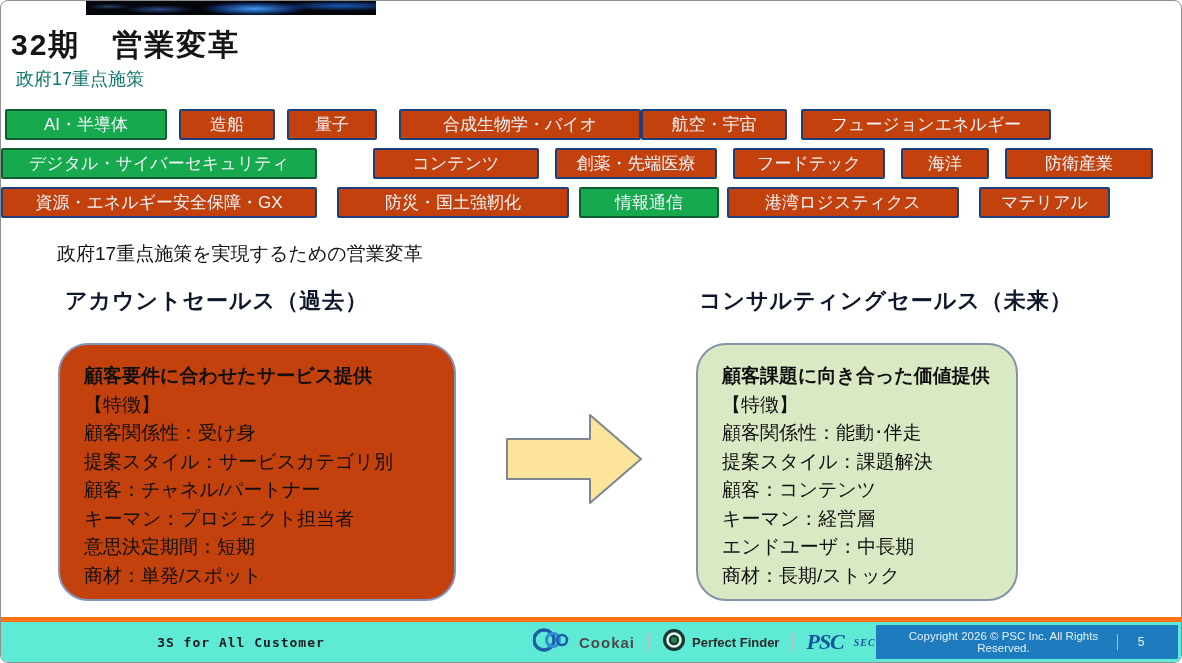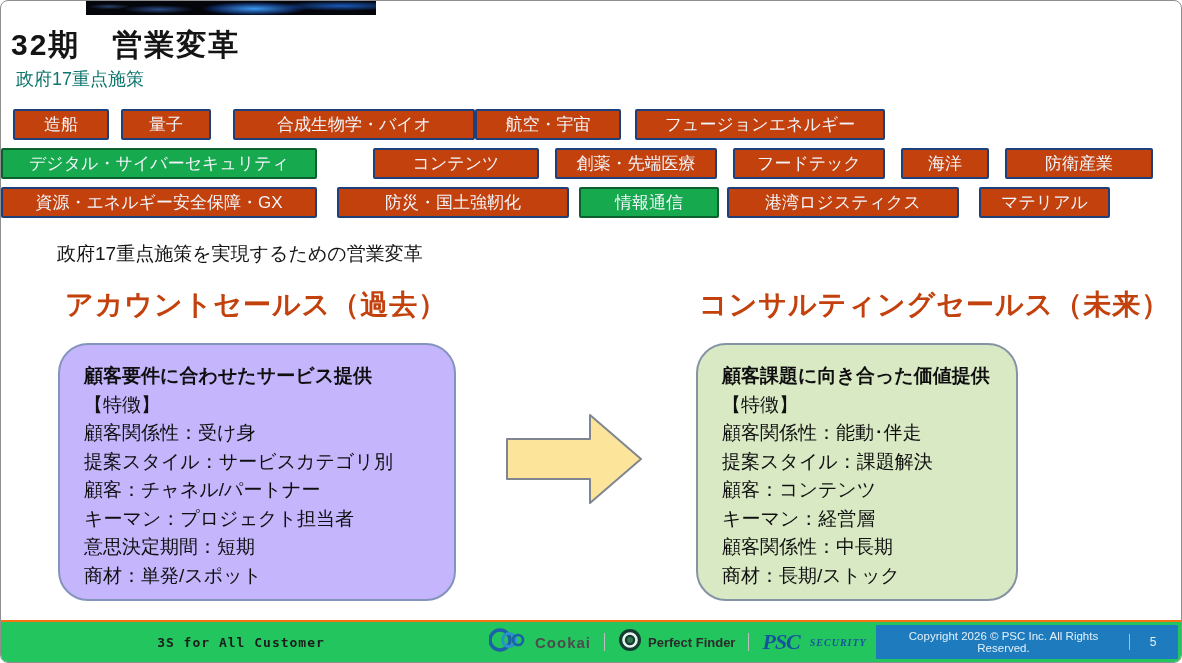--- a/index.html
+++ b/index.html
@@ -21,64 +21,65 @@
 
   .tagrows{position:absolute;left:0;top:108px;width:1182px;}
   .tagrow{display:flex;height:31px;margin-bottom:8px;}
   .tag{box-sizing:border-box;height:31px;display:flex;align-items:center;justify-content:center;
        color:#f2f5fb;font-size:17px;border-radius:2px;white-space:nowrap;}
   .tag.blue{background:#c2410c;border:2px solid #1e3f7a;}
   .tag.green{background:#17a94e;border:2px solid #0d5f2e;}
 
   .note{position:absolute;left:56px;top:240px;font-size:19px;color:#151515;}
 
-  .col-heading{position:absolute;top:285px;font-size:28px;font-weight:700;color:#c2410c;letter-spacing:1px;}
+  .col-heading{position:absolute;top:285px;font-size:22px;font-weight:700;color:#0f172a;letter-spacing:1px;}
   .col-heading.left{left:64px;}
   .col-heading.right{left:698px;}
 
   .box{position:absolute;top:342px;width:398px;height:258px;box-sizing:border-box;
        border-radius:30px;padding:17px 24px;font-size:19px;line-height:28.5px;color:#0f0f0f;}
-  .box.leftbox{left:57px;background:#c4b5fd;border:2px solid #8494bc;}
+  .box.leftbox{left:57px;background:#c2410c;border:2px solid #8494bc;}
   .box.rightbox{left:695px;background:#d9e9c4;border:2px solid #8494a6;width:322px;}
   .box-title{font-weight:700;}
 
   .arrow{position:absolute;left:504px;top:408px;}
 
-  .footer{position:absolute;left:0;right:0;bottom:0;height:40px;background:#22c55e;
-          border-top:2px solid #f97316;}
+  .footer{position:absolute;left:0;right:0;bottom:0;height:40px;background:#5eead4;
+          border-top:5px solid #f97316;}
   .slogan{position:absolute;left:0;top:0;bottom:0;width:480px;display:flex;align-items:center;justify-content:center;
           font-family:"DejaVu Sans Mono","Liberation Mono",monospace;font-weight:700;font-size:13px;color:#1c1c1c;letter-spacing:1px;}
-  .logos{position:absolute;left:488px;top:0;bottom:0;display:flex;align-items:center;gap:13px;}
+  .logos{position:absolute;left:532px;top:0;bottom:0;display:flex;align-items:center;gap:13px;}
   .logo{display:flex;align-items:center;gap:6px;}
   .logo-text{font-size:15px;font-weight:700;color:#4c4c4c;letter-spacing:1px;}
   .pf-text{font-size:13px;font-weight:700;color:#2b2b2b;}
   .psc{font-family:"Liberation Serif","DejaVu Serif",serif;font-style:italic;font-weight:700;
        font-size:22px;color:#17549f;letter-spacing:-1px;}
   .psc-sub{font-family:"Liberation Serif","DejaVu Serif",serif;font-style:italic;font-weight:700;
        font-size:10px;color:#17549f;letter-spacing:1px;margin-left:4px;}
   .vdiv{width:1px;height:18px;background:#bdbdbd;}
   .copyright{position:absolute;right:3px;top:3px;bottom:3px;width:302px;box-sizing:border-box;
              background:#1e7cbe;color:#e3f0fa;display:flex;align-items:center;font-size:11.5px;
-             padding:0 14px;border-radius:1px;}
+             padding:0 26px;border-radius:1px;}
   .copyright .ctext{flex:1;text-align:center;}
   .copyright .cdiv{width:1px;height:16px;background:rgba(255,255,255,.55);margin:0 12px;}
   .copyright .pagenum{width:22px;text-align:center;font-size:12px;}
 </style>
 </head>
 <body>
 
 <div class="slide">
 
   <div class="banner"></div>
 
   <div class="title">32期　営業変革</div>
   <div class="subtitle">政府17重点施策</div>
 
   <div class="tagrows">
     <div class="tagrow">
+      <div class="tag green" style="width:162px;margin-left:4px">AI・半導体</div>
       <div class="tag blue" style="width:96px;margin-left:12px">造船</div>
       <div class="tag blue" style="width:90px;margin-left:12px">量子</div>
       <div class="tag blue" style="width:242px;margin-left:22px">合成生物学・バイオ</div>
       <div class="tag blue" style="width:146px;margin-left:0">航空・宇宙</div>
       <div class="tag blue" style="width:250px;margin-left:14px">フュージョンエネルギー</div>
     </div>
     <div class="tagrow">
       <div class="tag green" style="width:316px">デジタル・サイバーセキュリティ</div>
       <div class="tag blue" style="width:166px;margin-left:56px">コンテンツ</div>
       <div class="tag blue" style="width:162px;margin-left:16px">創薬・先端医療</div>
@@ -117,21 +118,21 @@
     </svg>
   </div>
 
   <div class="box rightbox">
     <div class="box-title">顧客課題に向き合った価値提供</div>
     <div>【特徴】</div>
     <div>顧客関係性：能動･伴走</div>
     <div>提案スタイル：課題解決</div>
     <div>顧客：コンテンツ</div>
     <div>キーマン：経営層</div>
-    <div>顧客関係性：中長期</div>
+    <div>エンドユーザ：中長期</div>
     <div>商材：長期/ストック</div>
   </div>
 
   <div class="footer">
     <div class="slogan">3S for All Customer</div>
 
     <div class="logos">
       <div class="logo">
         <span>
           <svg width="40" height="24" viewBox="0 0 40 24">

